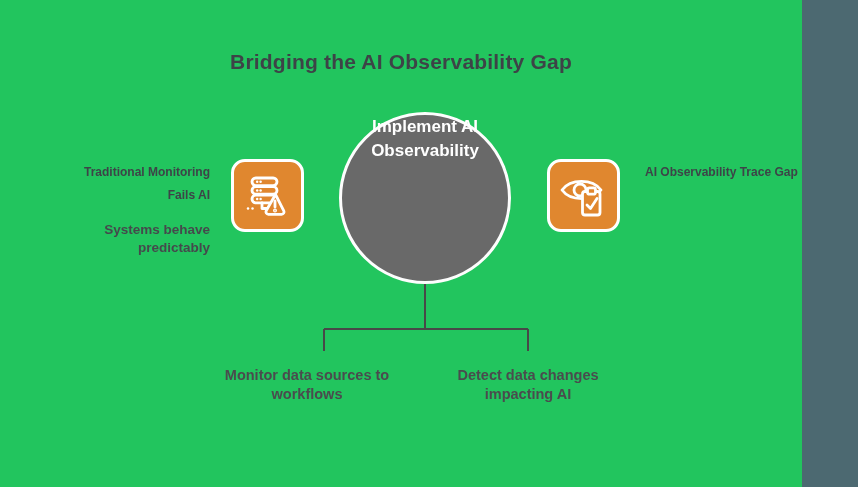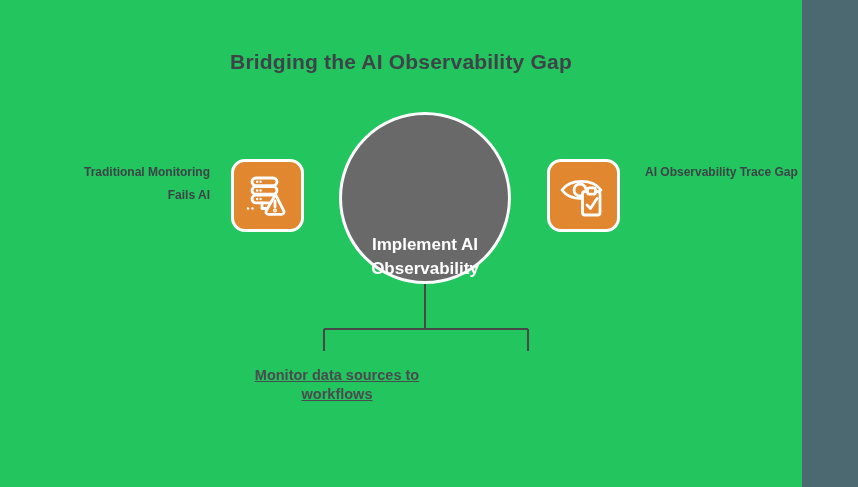--- a/index.html
+++ b/index.html
@@ -54,21 +54,21 @@
   .icon-box.left-box{ left:231px; top:159px; }
   .icon-box.right-box{ left:547px; top:159px; }
   .circle{
     position:absolute;
     left:339px; top:112px;
     width:172px;height:172px;
     box-sizing:border-box;
     background:#696969;
     border:3px solid #fdfdfd;
     border-radius:50%;
-    display:flex;align-items:flex-end;justify-content:center;
+    display:flex;align-items:flex-start;justify-content:center;
   }
   .circle-label{
     width:126px;
     text-align:center;
     color:#ffffff;
     font-size:17px;
     font-weight:700;
     line-height:24px;
   }
   .connectors{
@@ -80,32 +80,33 @@
   .branch{
     position:absolute;
     top:366px;
     width:190px;
     text-align:center;
     font-size:14.5px;
     font-weight:700;
     line-height:19px;
     color:#4a4b4e;
   }
-  .branch.b1{ left:242px;text-decoration:underline; }
+  .branch.b1{ left:212px; }
   .branch.b2{ left:433px; }
 </style>
 </head>
 <body>
 
 <div class="canvas">
 
   <h1 class="title">Bridging the AI Observability Gap</h1>
 
   <div class="side left">
     <div class="side-title">Traditional Monitoring Fails AI</div>
+    <div class="side-sub">Systems behave predictably</div>
   </div>
 
   <div class="icon-box left-box">
     <span style="display:flex;">
       <svg width="56" height="56" viewBox="0 0 56 56" fill="none" stroke="#ffffff" stroke-width="2.8" stroke-linecap="round" stroke-linejoin="round">
         <rect x="12" y="10" width="25" height="7.6" rx="3.8"></rect>
         <rect x="12" y="18.6" width="25" height="7.6" rx="3.8"></rect>
         <rect x="12" y="27.2" width="25" height="7.6" rx="3.8"></rect>
         <g fill="#ffffff" stroke="none">
           <circle cx="17.2" cy="13.8" r="1.25"></circle>
@@ -148,14 +149,15 @@
   <svg class="connectors" viewBox="0 0 858 487">
     <g stroke="#484848" stroke-width="2" fill="none">
       <line x1="425" y1="284" x2="425" y2="329"></line>
       <line x1="324" y1="329" x2="528" y2="329"></line>
       <line x1="324" y1="329" x2="324" y2="351"></line>
       <line x1="528" y1="329" x2="528" y2="351"></line>
     </g>
   </svg>
 
   <div class="branch b1">Monitor data sources to workflows</div>
+  <div class="branch b2">Detect data changes impacting AI</div>
 
 </div>
 
 </body></html>

